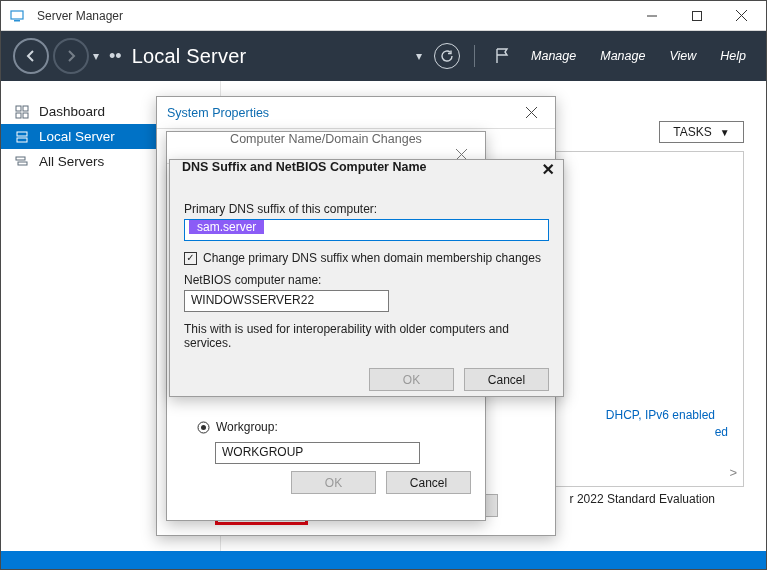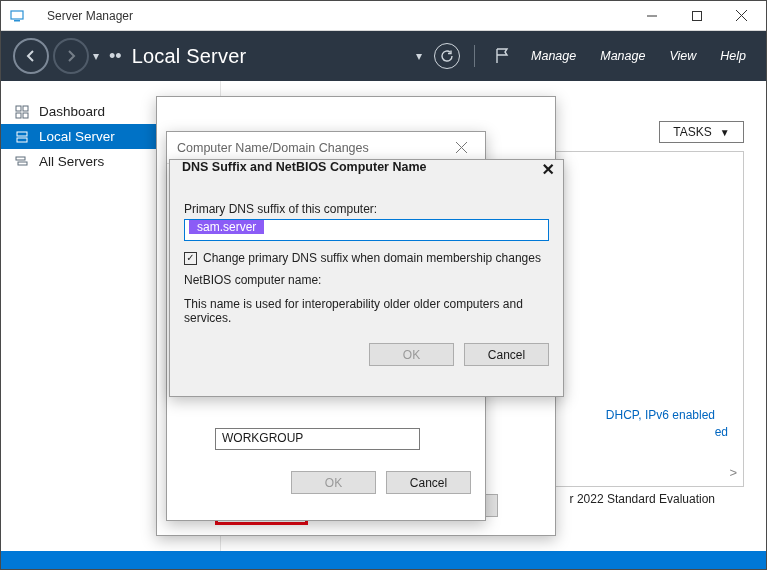--- a/index.html
+++ b/index.html
@@ -1,19 +1,19 @@
 <!DOCTYPE html>
 <html><head>
 <meta charset="utf-8">
 <style>
   * { box-sizing: border-box; }
   html, body { margin:0; padding:0; font-family:"Segoe UI", Arial, sans-serif; font-size:12px; color:#1a1a1a; }
   .window { width:767px; height:570px; border:1px solid #4a4a4a; background:#fff; position:relative; overflow:hidden; }
   .titlebar { height:30px; display:flex; align-items:center; padding:0 2px 0 8px; background:#fff; border-bottom:1px solid #d9d9d9; }
-  .title-text { font-size:12px; color:#333; margin-left:22px; flex:1; }
+  .title-text { font-size:12px; color:#333; margin-left:12px; flex:1; }
   .win-controls { display:flex; }
   .win-btn { width:45px; height:29px; display:flex; align-items:center; justify-content:center; color:#333; }
 
   .headerbar { height:50px; background:#2b3643; display:flex; align-items:center; color:#fff; padding:0 12px; }
   .nav-arrow { width:36px; height:36px; border:2px solid #7c8897; border-radius:50%; display:flex; align-items:center; justify-content:center; margin-right:4px; color:#cfd6dd; }
   .nav-arrow.disabled { opacity:.45; }
   .guillemet { font-size:18px; color:#cfd6dd; margin:0 10px 0 6px; }
   .header-title { font-size:20px; font-weight:300; flex:1; color:#fff; letter-spacing:.2px; }
   .rhs-items { display:flex; align-items:center; gap:8px; }
   .dropdown-caret { color:#cfd6dd; margin-right:4px; }
@@ -183,40 +183,58 @@
         <span class="link" style="position:absolute;right:15px;top:273px;">ed</span>
         <span class="info-evl" style="color:#222;">r 2022 Standard Evaluation</span>
         <span class="panel-scroll-right">&gt;</span>
       </div>
     </div>
 
     <div class="taskbar"></div>
   </div>
 
   <div class="dlg dlg-sysprop">
+    <div class="dlg-title-row">
+      <span>System Properties</span>
+      <div class="dlg-close">
+        <svg width="11" height="11">
+            <line x1="0" y1="0" x2="11" y2="11" stroke="#444" stroke-width="1"></line>
+            <line x1="11" y1="0" x2="0" y2="11" stroke="#444" stroke-width="1"></line>
+          </svg>
+      </div>
+    </div>
     <div style="position:absolute; left:0; right:0; bottom:10px; display:flex; justify-content:center; gap:10px;">
       <span class="highlight-box">
         <span class="std-btn ok-primary">OK</span>
       </span>
       <span class="std-btn">Cancel</span>
       <span class="std-btn disabled">Apply</span>
     </div>
   </div>
 
   <div class="dlg dlg-rename">
-    <div class="dlg-title-row" style="color:#666;">
+    <div class="dlg-title-row" style="color:#666;flex-direction:column;">
       <span>Computer Name/Domain Changes</span>
       <div class="dlg-close">
         <svg width="11" height="11">
             <line x1="0" y1="0" x2="11" y2="11" stroke="#777" stroke-width="1"></line>
             <line x1="11" y1="0" x2="0" y2="11" stroke="#777" stroke-width="1"></line>
           </svg>
       </div>
     </div>
     <div style="position:absolute; left:30px; right:22px; top:288px;">
+      <div class="radio-row">
+        <span>
+            <svg width="13" height="13">
+              <circle cx="6.5" cy="6.5" r="5.5" fill="#fff" stroke="#333"></circle>
+              <circle cx="6.5" cy="6.5" r="2.5" fill="#333"></circle>
+            </svg>
+          </span>
+        <span>Workgroup:</span>
+      </div>
       <div class="group-input">WORKGROUP</div>
     </div>
     <div style="position:absolute; left:0; right:0; bottom:12px;" class="dlg-btnrow">
       <span class="std-btn disabled">OK</span>
       <span class="std-btn">Cancel</span>
     </div>
   </div>
 
   <div class="dlg dlg-dns">
     <div class="dns-title-row">
@@ -226,21 +244,22 @@
     <div class="dns-body">
       <label>Primary DNS suffix of this computer:</label>
       <div class="dns-input">
         <span class="sel-text">sam.server</span>
       </div>
       <div class="chk-row">
         <span class="chk">✓</span>
         <span>Change primary DNS suffix when domain membership changes</span>
       </div>
       <label>NetBIOS computer name:</label>
-      <div class="dns-note">This name is used for interoperability older older computers and services.</div>
+      <div class="netbios">WINDOWSSERVER22</div>
+      <div class="dns-note">This with is used for interoperability with older computers and services.</div>
     </div>
     <div class="dns-row-btns">
       <span class="std-btn disabled">OK</span>
       <span class="std-btn">Cancel</span>
     </div>
   </div>
 
 </div>
 
 </body></html>

